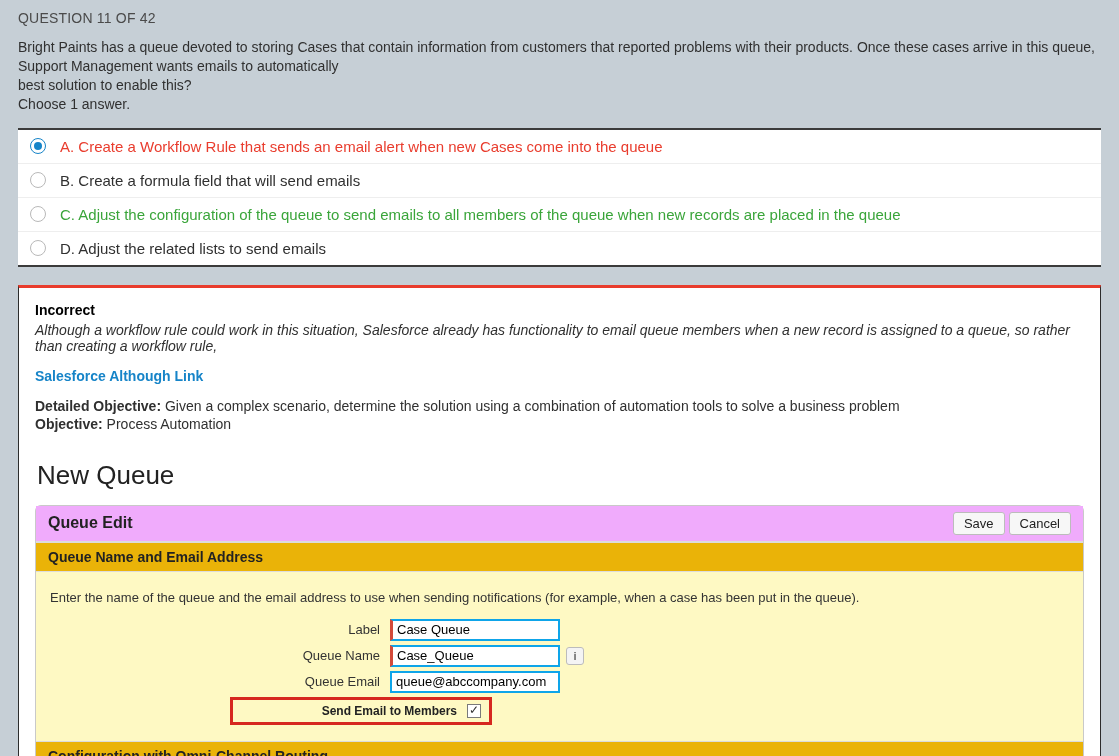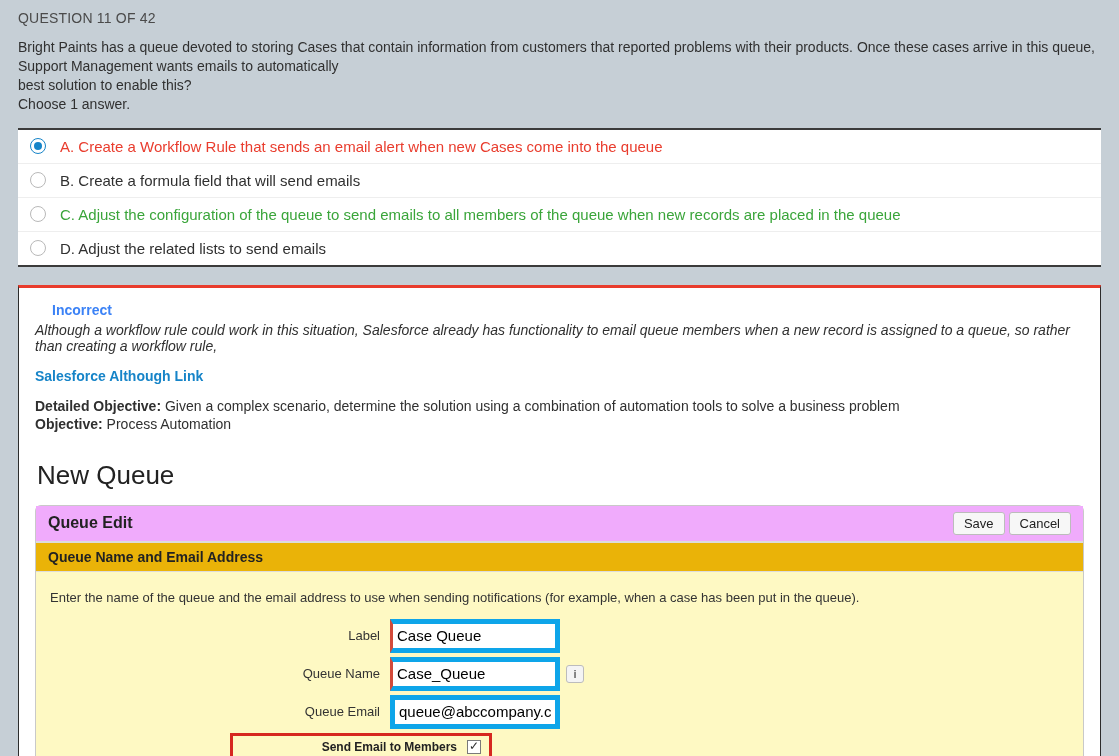--- a/index.html
+++ b/index.html
@@ -68,21 +68,21 @@
   .answer-green { color: #3aa53a; }
   .answer-black { color: #303030; }
 
   .feedback {
     margin: 18px 18px 0;
     background: #fff;
     border: 1px solid #2c2c2c;
     border-top: 3px solid #e93c2d;
     padding: 14px 16px 8px;
   }
-  .incorrect { color: #3b82f6; font-weight: bold; font-size: 14px; margin-bottom: 4px; margin-left: 17px; }
+  .incorrect { color: #000000; font-weight: bold; font-size: 14px; margin-bottom: 4px; }
   .explain { font-style: italic; color: #303030; margin-bottom: 14px; }
   .reflink { color: #1684c8; font-weight: bold; margin-bottom: 14px; }
   .obj-line { margin: 2px 0; }
   .obj-line b { font-weight: bold; }
 
   .sf-panel {
     margin: 16px 0 0;
     background: #fff;
     padding-top: 4px;
   }
@@ -139,24 +139,24 @@
     margin: 4px 0;
   }
   .sf-form-label {
     width: 340px;
     text-align: right;
     font-size: 13px;
     color: #333;
     padding-right: 10px;
   }
   .sf-input {
-    height: 34px;
-    border: 5px solid #0ea5e9;
+    height: 22px;
+    border: 2px solid #0ea5e9;
     padding: 2px 4px;
-    font-size: 15px;
+    font-size: 13px;
     width: 170px;
   }
   .req-bar { border-left: 3px solid #d34a3a; }
   .info-icon {
     display: inline-flex;
     width: 18px; height: 18px;
     border: 1px solid #bcbcbc;
     border-radius: 3px;
     background: #f4f4f4;
     margin-left: 6px;

